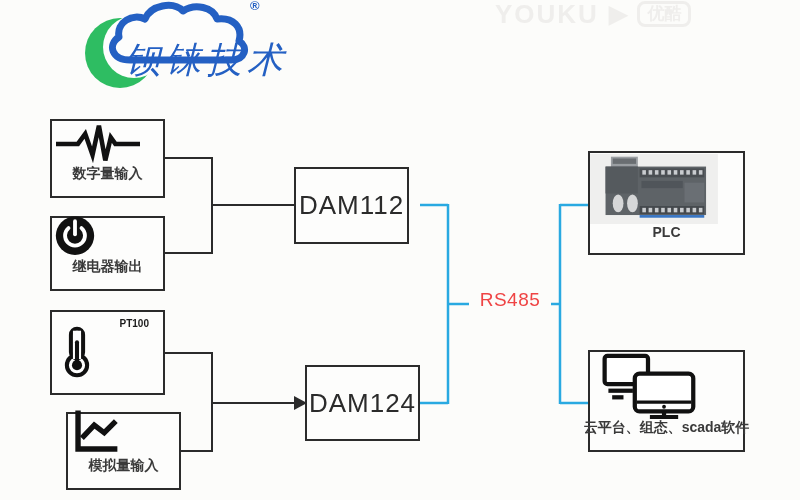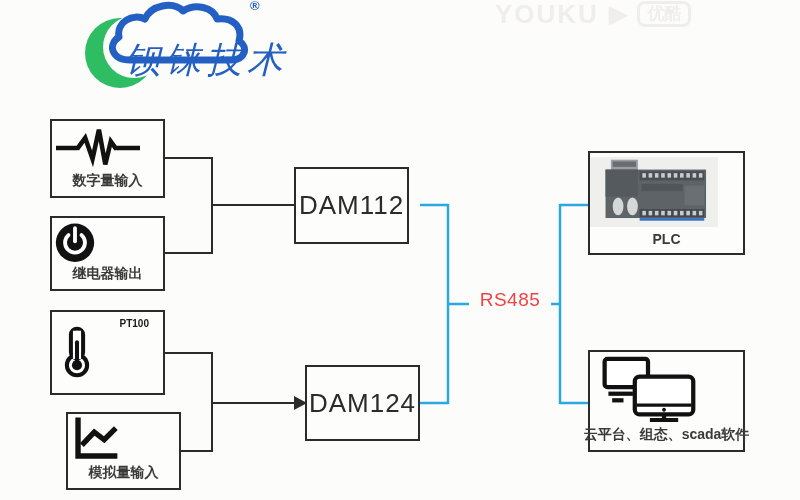--- a/index.html
+++ b/index.html
@@ -47,21 +47,21 @@
 
   
   .box{
     border:2px solid #2b2b2b;background:#fdfdfc;
     display:flex;flex-direction:column;align-items:center;justify-content:flex-end;
     box-sizing:border-box;
   }
   .box .icon-wrap{flex:1;display:flex;align-items:center;justify-content:flex-start;width:100%;position:relative;}
   .box .box-label{
     font-size:14px;font-weight:bold;color:#3a3a3a;
-    padding-bottom:6px;white-space:nowrap;
+    padding-bottom:13px;white-space:nowrap;
   }
   .caption{
     position:absolute;right:14px;top:6px;
     font-size:10px;font-weight:bold;color:#1a1a1a;
   }
   .module-box{
     border:2px solid #2b2b2b;background:#fdfdfc;
     display:flex;align-items:center;justify-content:center;
     font-size:26px;color:#2b2b2b;letter-spacing:1px;box-sizing:border-box;
   }

